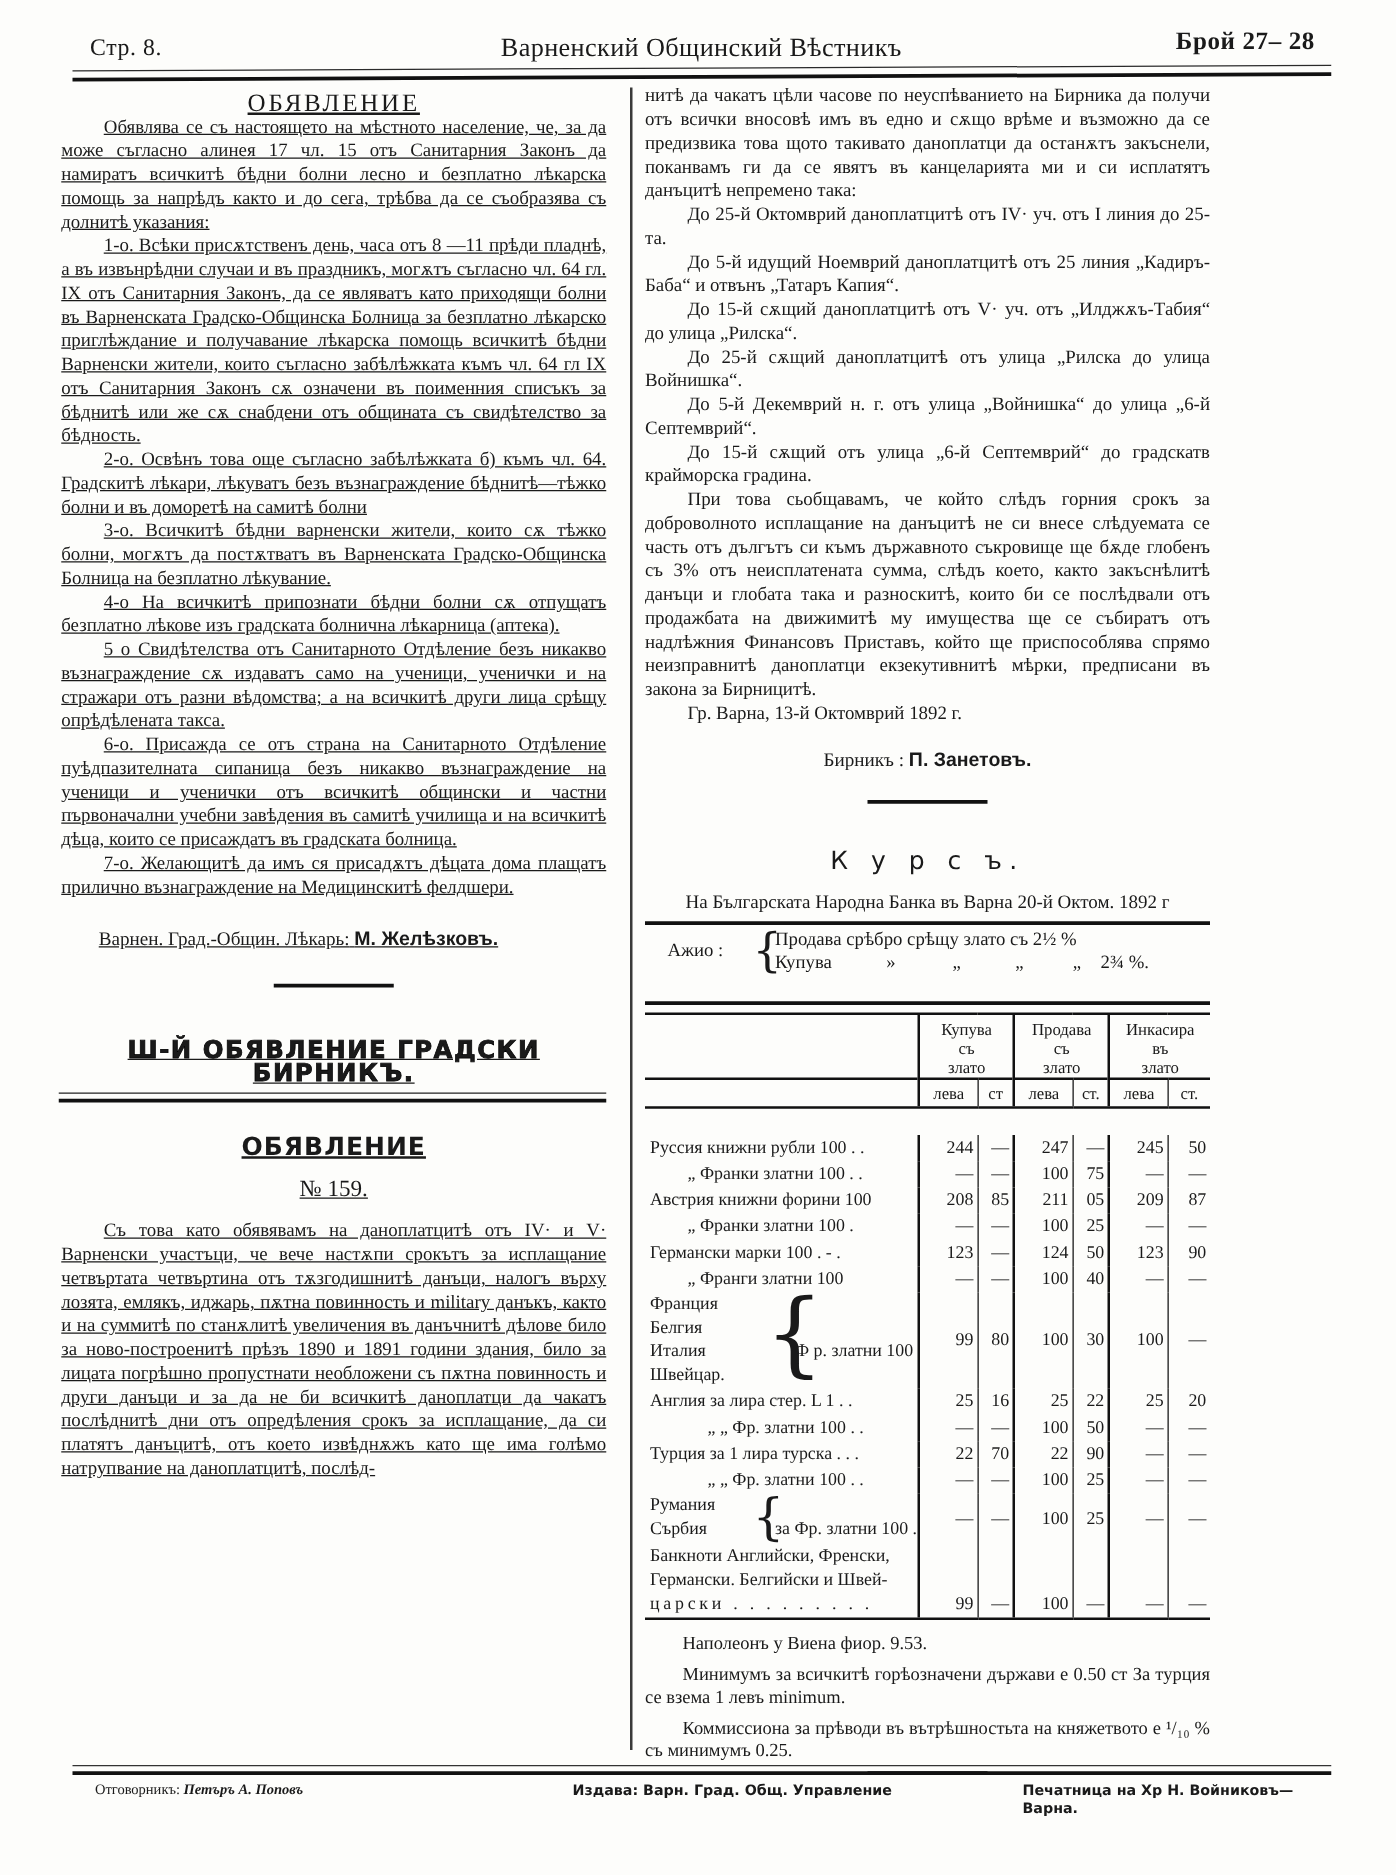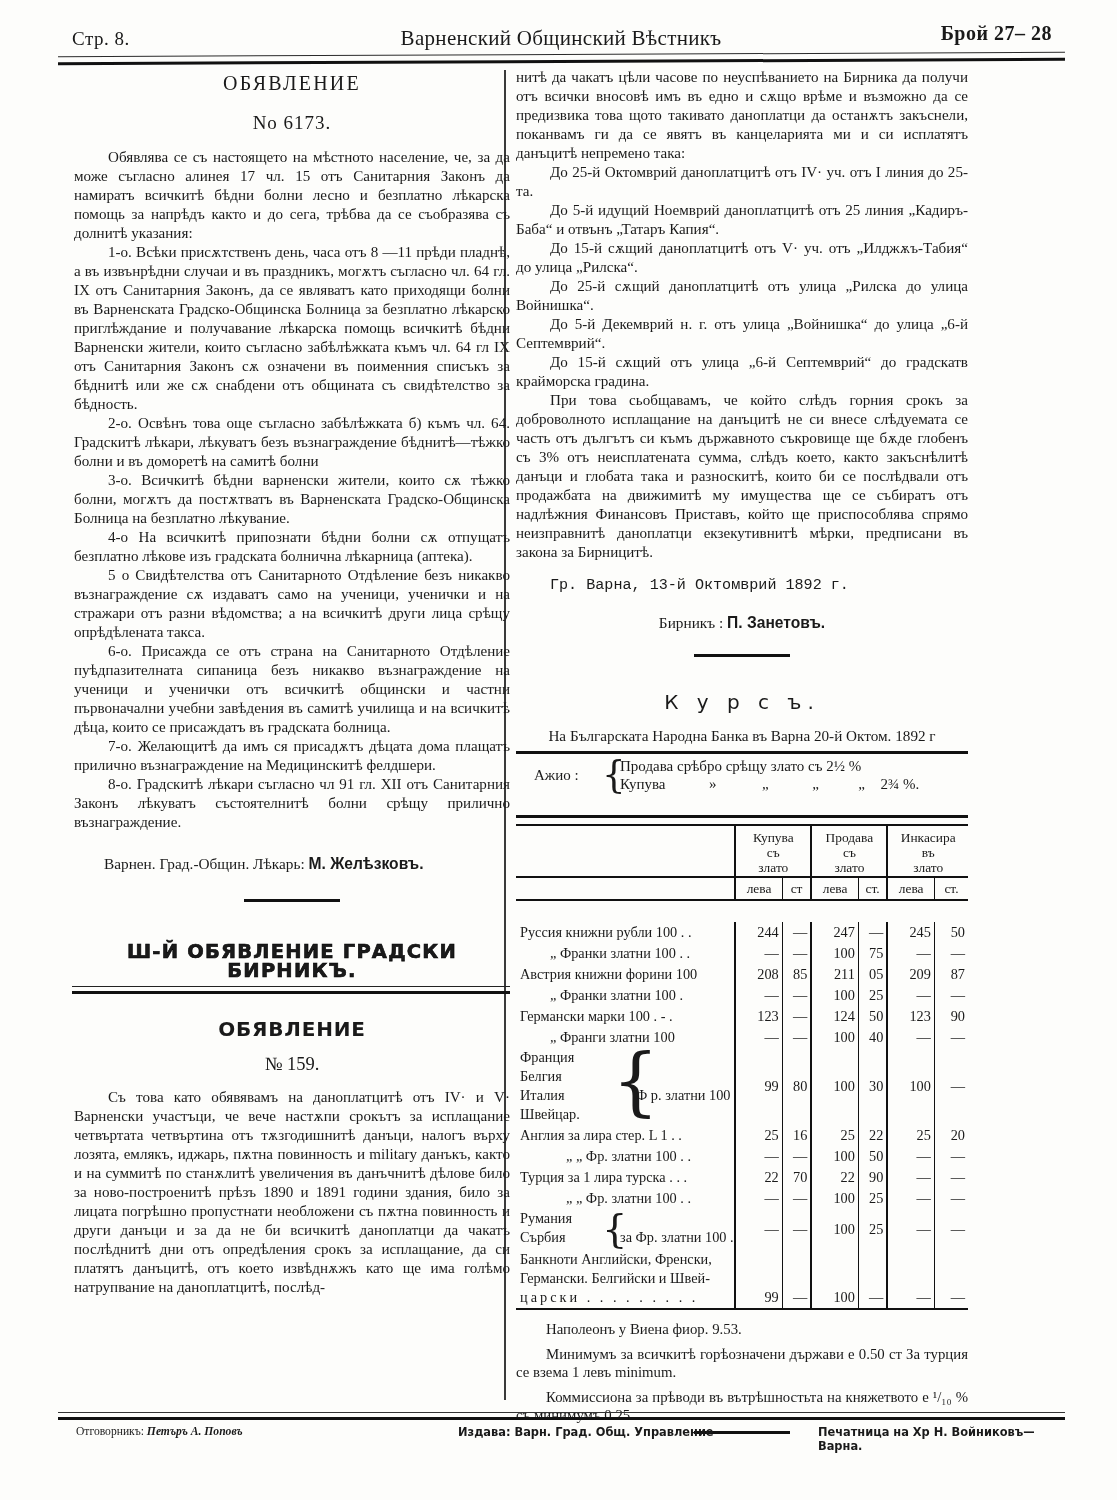--- a/index.html
+++ b/index.html
@@ -68,21 +68,21 @@
   .col {
     position: absolute;
     top: 68px;
     width: 436px;
     font-size: 15.1px;
     line-height: 19.0px;
     text-align: justify;
     text-justify: inter-word;
     hyphens: none;
   }
-  .col-left  { left: 74px; }
+  .col-left  { left: 49px; text-decoration: underline; }
   .col-right { left: 516px; width: 452px; }
 
   .col-divider {
     position: absolute;
     left: 504px;
     top: 70px;
     width: 2px;
     height: 1330px;
     background: #3a3a3a;
   }
@@ -286,31 +286,29 @@
     <div class="mh-center">Варненский Общинский Вѣстникъ</div>
     <div class="mh-right">Брой 27– 28</div>
   </div>
   <div class="mh-rule"></div>
 
   <div class="col-divider"></div>
 
   <div class="col col-left">
 
     <div class="h-title">ОБЯВЛЕНИЕ</div>
-    <div class="h-num">No 6173.</div>
 
     <p class="body">Обявлява се съ настоящето на мѣстното население, че, за да може съгласно алинея 17 чл. 15 отъ Санитарния Законъ да намиратъ всичкитѣ бѣдни болни лесно и безплатно лѣкарска помощь за напрѣдъ както и до сега, трѣбва да се съобразява съ долнитѣ указания:</p>
     <p class="body">1-о. Всѣки присѫтственъ день, часа отъ 8 —11 прѣди пладнѣ, а въ извънрѣдни случаи и въ праздникъ, могѫтъ съгласно чл. 64 гл. IX отъ Санитарния Законъ, да се являватъ като приходящи болни въ Варненската Градско-Общинска Болница за безплатно лѣкарско приглѣждание и получавание лѣкарска помощь всичкитѣ бѣдни Варненски жители, които съгласно забѣлѣжката къмъ чл. 64 гл IX отъ Санитарния Законъ сѫ означени въ поименния списъкъ за бѣднитѣ или же сѫ снабдени отъ общината съ свидѣтелство за бѣдность.</p>
     <p class="body">2-о. Освѣнъ това още съгласно забѣлѣжката б) къмъ чл. 64. Градскитѣ лѣкари, лѣкуватъ безъ възнаграждение бѣднитѣ—тѣжко болни и въ доморетѣ на самитѣ болни</p>
     <p class="body">3-о. Всичкитѣ бѣдни варненски жители, които сѫ тѣжко болни, могѫтъ да постѫтватъ въ Варненската Градско-Общинска Болница на безплатно лѣкувание.</p>
     <p class="body">4-о На всичкитѣ припознати бѣдни болни сѫ отпущатъ безплатно лѣкове изъ градската болнична лѣкарница (аптека).</p>
     <p class="body">5 о Свидѣтелства отъ Санитарното Отдѣление безъ никакво възнаграждение сѫ издаватъ само на ученици, ученички и на стражари отъ разни вѣдомства; а на всичкитѣ други лица срѣщу опрѣдѣлената такса.</p>
     <p class="body">6-о. Присажда се отъ страна на Санитарното Отдѣление пуѣдпазителната сипаница безъ никакво възнаграждение на ученици и ученички отъ всичкитѣ общински и частни първоначални учебни завѣдения въ самитѣ училища и на всичкитѣ дѣца, които се присаждатъ въ градската болница.</p>
     <p class="body">7-о. Желающитѣ да имъ ся присадѫтъ дѣцата дома плащатъ прилично възнаграждение на Медицинскитѣ фелдшери.</p>
-    <p class="body">8-о. Градскитѣ лѣкари съгласно чл 91 гл. XII отъ Санитарния Законъ лѣкуватъ състоятелнитѣ болни срѣщу прилично възнаграждение.</p>
 
     <div class="sig">
       <span>Варнен. Град.-Общин. Лѣкарь:</span>
       <b>М. Желѣзковъ.</b>
     </div>
 
     <div class="short-rule"></div>
 
     <div class="banner">Ш-Й ОБЯВЛЕНИЕ ГРАДСКИ БИРНИКЪ.</div>
     <div class="banner-rule"></div>
@@ -327,21 +325,21 @@
 
     <p class="body">До 25-й Октомврий даноплатцитѣ отъ IV· уч. отъ I линия до 25-та.</p>
     <p class="body">До 5-й идущий Ноемврий даноплатцитѣ отъ 25 линия „Кадиръ-Баба“ и отвънъ „Татаръ Капия“.</p>
     <p class="body">До 15-й сѫщий даноплатцитѣ отъ V· уч. отъ „Илджѫъ-Табия“ до улица „Рилска“.</p>
     <p class="body">До 25-й сѫщий даноплатцитѣ отъ улица „Рилска до улица Войнишка“.</p>
     <p class="body">До 5-й Декемврий н. г. отъ улица „Войнишка“ до улица „6-й Септемврий“.</p>
     <p class="body">До 15-й сѫщий отъ улица „6-й Септемврий“ до градскатв крайморска градина.</p>
 
     <p class="body">При това сьобщавамъ, че който слѣдъ горния срокъ за доброволното исплащание на данъцитѣ не си внесе слѣдуемата се часть отъ дългътъ си къмъ държавното съкровище ще бѫде глобенъ съ 3% отъ неисплатената сумма, слѣдъ което, както закъснѣлитѣ данъци и глобата така и разноскитѣ, които би се послѣдвали отъ продажбата на движимитѣ му имущества ще се събиратъ отъ надлѣжния Финансовъ Приставъ, който ще приспособлява спрямо неизправнитѣ даноплатци екзекутивнитѣ мѣрки, предписани въ закона за Бирницитѣ.</p>
 
-    <p class="body" style="margin-top:14px;font-family:Liberation Mono, monospace;">Гр. Варна, 13-й Октомврий 1892 г.</p>
+    <p class="body" style="margin-top:0;">Гр. Варна, 13-й Октомврий 1892 г.</p>
 
     <div class="sig" style="text-align:center;text-indent:0;margin-top:18px;">
       <span>Бирникъ :</span>
       <b>П. Занетовъ.</b>
     </div>
 
     <div class="short-rule" style="margin-top:22px;"></div>
 
     <div class="kurs-title">К у р с ъ.</div>
     <div class="kurs-sub">На Българската Народна Банка въ Варна 20-й Октом. 1892 г</div>

